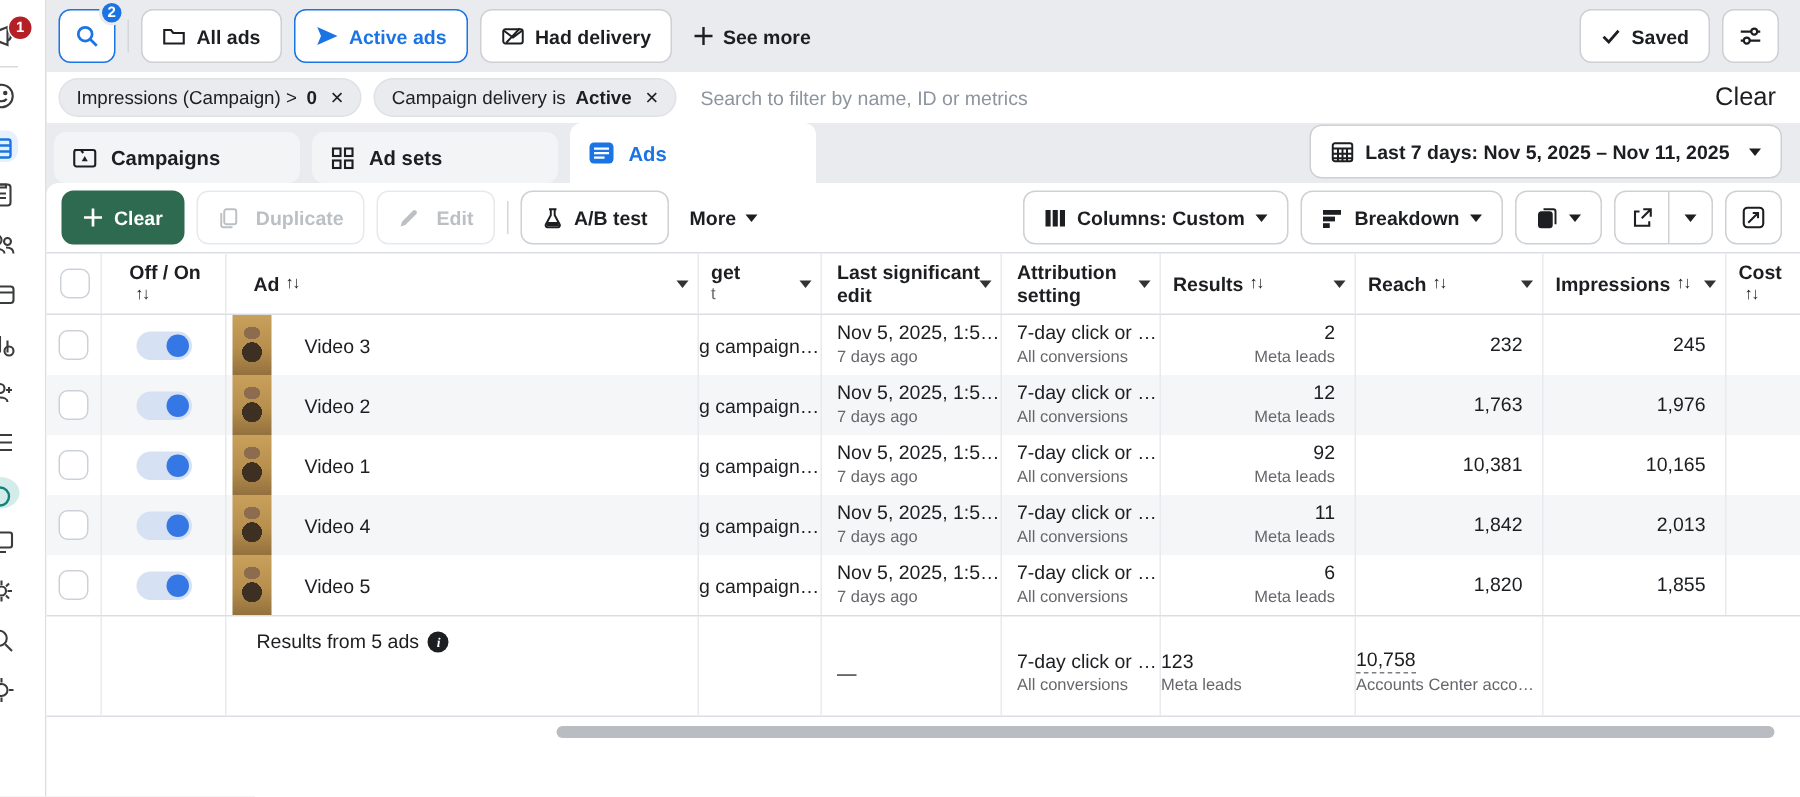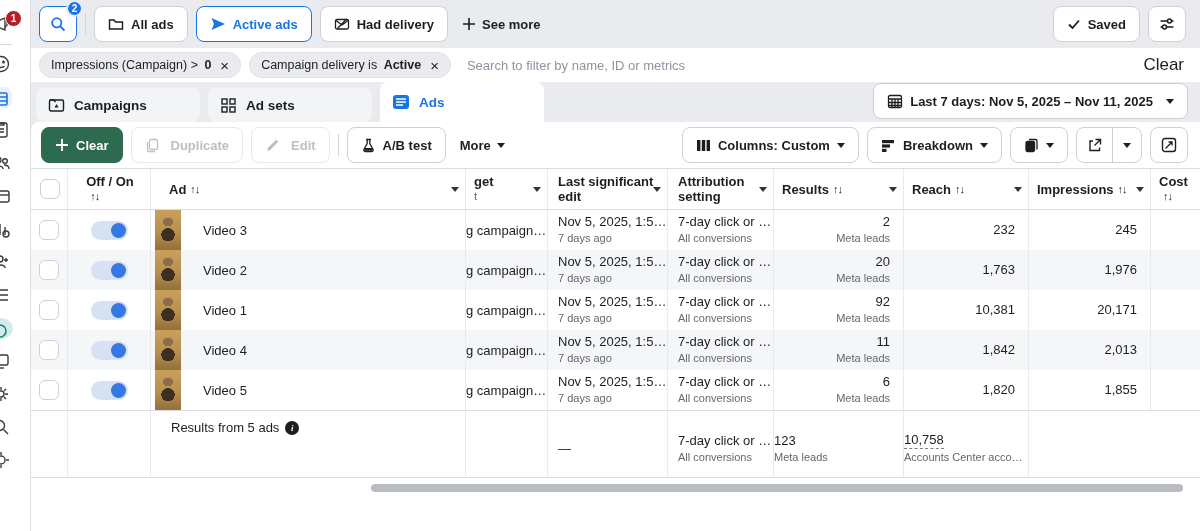--- a/index.html
+++ b/index.html
@@ -522,21 +522,21 @@
             </div>
           <div class="td col-edit stack">
               <span>Nov 5, 2025, 1:5…</span>
               <span class="sub">7 days ago</span>
             </div>
           <div class="td col-attr stack">
               <span>7-day click or …</span>
               <span class="sub">All conversions</span>
             </div>
           <div class="td col-results num">
-              <span>20</span>
+              <span>12</span>
               <span class="sub">Meta leads</span>
             </div>
           <div class="td col-reach num">
               <span>1,763</span>
             </div>
           <div class="td col-imp num">
               <span>1,976</span>
             </div>
           <div class="td col-cost"></div>
         </div>
@@ -566,21 +566,21 @@
               <span class="sub">All conversions</span>
             </div>
           <div class="td col-results num">
               <span>92</span>
               <span class="sub">Meta leads</span>
             </div>
           <div class="td col-reach num">
               <span>10,381</span>
             </div>
           <div class="td col-imp num">
-              <span>20,171</span>
+              <span>10,165</span>
             </div>
           <div class="td col-cost"></div>
         </div>
 
         <div class="trow alt">
           <div class="td col-check">
               <span class="checkbox"></span>
             </div>
           <div class="td col-toggle">
               <span class="toggle">

